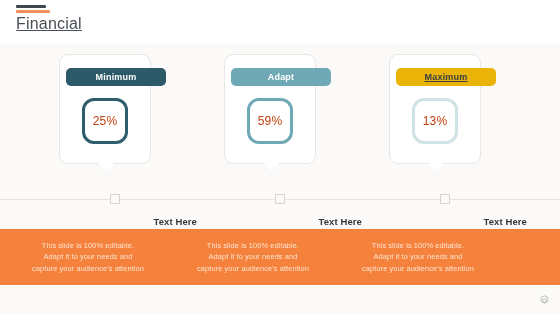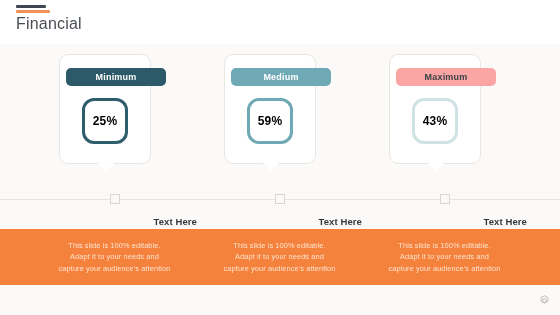--- a/index.html
+++ b/index.html
@@ -27,21 +27,21 @@
   .accent-dark{
     width:30px;height:2.5px;background:#3d4852;border-radius:1px;
   }
   .accent-orange{
     margin-top:2.5px;
     width:34px;height:2.5px;background:#f0905a;border-radius:1px;
   }
   .page-title{
     position:absolute;left:16px;top:15px;
     font-size:16px;font-weight:400;color:#4a4f55;
-    letter-spacing:.2px;white-space:nowrap;
+    letter-spacing:.2px;white-space:nowrap;text-decoration:underline;
   }
 
   
   .canvas{
     position:absolute;left:0;top:44px;width:560px;height:271px;
     background:#fbfaf8;
   }
 
   
   .connector-line{
@@ -97,21 +97,21 @@
   .pct-box{
     position:absolute;left:50%;margin-left:-23px;top:43px;
     width:46px;height:46px;
     background:#ffffff;
     border-radius:12px;
     border:3px solid #2e5d6b;
     display:flex;align-items:center;justify-content:center;
     box-sizing:border-box;
   }
   .pct-text{
-    font-size:12px;font-weight:700;color:#000000;letter-spacing:.2px;
+    font-size:12px;font-weight:400;color:#c2410c;letter-spacing:.2px;
   }
 
   
   .marker{
     position:absolute;left:50%;margin-left:-5px;top:150px;
     width:10px;height:10px;
     background:#fbfaf8;
     border:1.2px solid #d8d6d2;
     box-sizing:border-box;
   }
@@ -124,21 +124,21 @@
     letter-spacing:.1px;
   }
 
   
   .orange-band{
     position:absolute;left:0;top:185px;width:560px;height:56px;
     background:#f5823c;
   }
   .band-col{
     position:absolute;top:185px;width:165px;height:56px;
-    display:flex;align-items:center;justify-content:center;
+    display:flex;align-items:center;justify-content:flex-start;
   }
   .band-col-0{left:32px;}
   .band-col-1{left:197px;}
   .band-col-2{left:362px;}
   .band-text{
     width:112px;
     text-align:center;
     font-size:7.4px;line-height:1.55;
     color:#fde3cf;
     letter-spacing:.1px;
@@ -179,38 +179,38 @@
           </div>
           <div class="bubble-tail"></div>
         </div>
         <div class="marker"></div>
         <div class="item-title">Text Here</div>
       </div>
 
       <div class="col col-1">
         <div class="bubble">
           <div class="pill" style="background:#6fa9b5;color:#ffffff;">
-            <span>Medium</span>
+            <span>Adapt</span>
           </div>
           <div class="pct-box" style="border-color:#6fa9b5;">
             <span class="pct-text">59%</span>
           </div>
           <div class="bubble-tail"></div>
         </div>
         <div class="marker"></div>
         <div class="item-title">Text Here</div>
       </div>
 
       <div class="col col-2">
         <div class="bubble">
-          <div class="pill" style="background:#fca5a5;color:#3a4146;">
+          <div class="pill" style="background:#eab308;color:#3a4146;text-decoration:underline;">
             <span>Maximum</span>
           </div>
           <div class="pct-box" style="border-color:#cfe2e4;">
-            <span class="pct-text">43%</span>
+            <span class="pct-text">13%</span>
           </div>
           <div class="bubble-tail"></div>
         </div>
         <div class="marker"></div>
         <div class="item-title">Text Here</div>
       </div>
 
     </div>
 
     <div class="orange-band"></div>

